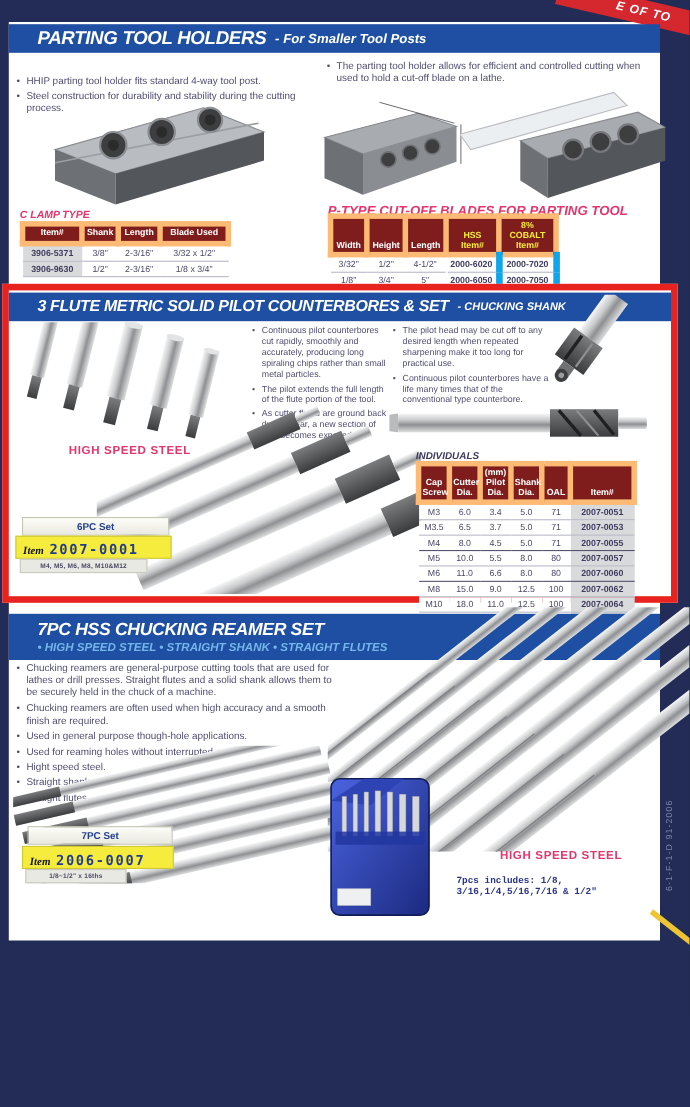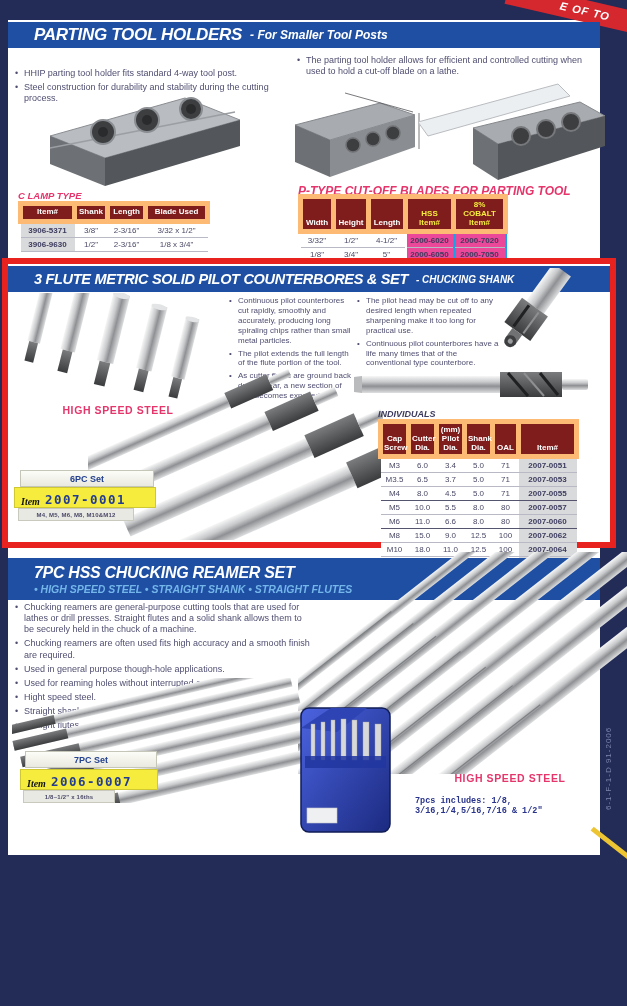--- a/index.html
+++ b/index.html
@@ -21,22 +21,22 @@
   
   .redlbl{position:absolute;color:#e5356b;font-weight:bold;font-style:italic;}
   
   table.tbl{position:absolute;border-collapse:collapse;table-layout:fixed;}
   table.tbl th{background:#7f1d1d;color:#fff;font-weight:bold;font-size:8px;line-height:1.1;
                padding:2px 1px;white-space:pre-line;vertical-align:bottom;text-align:center;border:5px solid #fdba74;}
   table.tbl td{font-size:8px;color:#4a4967;text-align:center;padding:2px 1px;
                border-bottom:1px solid #b9b9c6;background:#fff;}
   table.tbl td.itemcol, .clamp td:first-child{background:#d9dadc;font-weight:bold;color:#3c3b5e;}
   .ptype th.yel{color:#f5ec3d;}
-  .ptype td:nth-child(4),.ptype td:nth-child(5){background:#ec4899;font-weight:bold;color:#3c3b5e;
-               border-left:2px solid #fff;border-right:2px solid #0ea5e9;}
+  .ptype td:nth-child(4),.ptype td:nth-child(5){background:#ffffff;font-weight:bold;color:#3c3b5e;
+               border-left:2px solid #fff;border-right:6px solid #0ea5e9;}
   .ind tr.grp td{border-bottom:1.6px solid #55546f;}
   .ind td:last-child{background:#d9dadc;font-weight:bold;color:#3c3b5e;}
   
   .redbox{position:absolute;left:2px;top:258px;width:614px;height:290px;background:#fff;
           border:6px solid #e8221f;box-sizing:border-box;}
   
   .setbadge{position:absolute;background:linear-gradient(#fdfdf8,#e9e9e0);border:1px solid #c6c6b8;
             color:#23418f;font-weight:bold;font-size:9px;display:flex;align-items:center;justify-content:center;}
   .itembadge{position:absolute;background:#f5ec3d;border:1px solid #cfc832;display:flex;align-items:flex-end;}
   .itembadge .iw{font-family:"Liberation Serif",serif;font-weight:bold;font-style:italic;color:#141414;
@@ -430,21 +430,21 @@
           <line x1="-40" y1="101" x2="170" y2="101"></line>
         <line x1="-30" y1="129" x2="180" y2="129"></line>
           <line x1="-20" y1="160" x2="190" y2="160"></line>
         <line x1="-10" y1="192" x2="200" y2="192"></line>
       </g>
     </g>
   </svg>
 
   <ul class="bul f9" style="left:14px;top:602px;width:296px;">
       <li>Chucking reamers are general-purpose cutting tools that are used for lathes or drill presses. Straight flutes and a solid shank allows them to be securely held in the chuck of a machine.</li>
-      <li>Chucking reamers are often used fits high accuracy and a smooth finish are required.</li>
+      <li>Chucking reamers are often used when high accuracy and a smooth finish are required.</li>
       <li>Used in general purpose though-hole applications.</li>
       <li>Used for reaming holes without interrupted cuts.</li>
       <li>Hight speed steel.</li>
       <li>Straight shank.</li>
       <li>Straight flutes.</li>
     </ul>
 
   <svg class="abs" style="left:12px;top:678px;" width="295" height="125" viewBox="0 0 295 125">
     <g transform="rotate(-13 147 62)">
       <rect x="0" y="14" width="285" height="9" fill="url(#gsh)"></rect>

